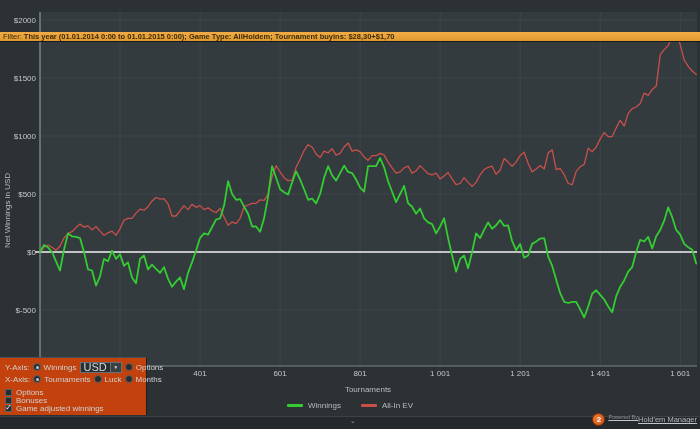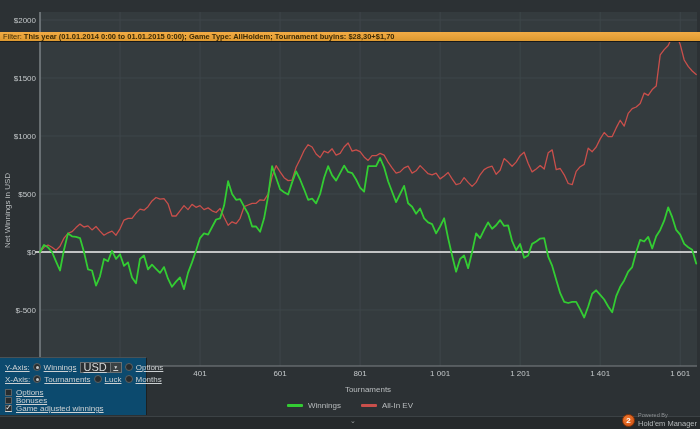--- a/index.html
+++ b/index.html
@@ -36,22 +36,22 @@
   .legend {
     position:absolute; left:0; top:400px; width:700px; height:10px; z-index:2;
     display:flex; justify-content:center; align-items:center; gap:20px;
   }
   .legend-item { display:flex; align-items:center; gap:5px; cursor:pointer; }
   .legend-swatch { width:16px; height:3px; border-radius:1px; background:#888; }
   .legend-label { font-size:8px; color:#b8bcbe; }
   
   .panel {
     position:absolute; left:0; top:357px; width:147px; height:58px; z-index:6;
-    background:#0c4a6e; border-right:1px solid #1c2021; border-top:1px solid #4a5256;
-    padding:3px 1px 0 5px; font-size:8px; color:#cdd1d3;text-decoration:underline;
+    background:#c2410c; border-right:1px solid #1c2021; border-top:1px solid #4a5256;
+    padding:3px 1px 0 5px; font-size:8px; color:#cdd1d3;
   }
   .row { display:flex; align-items:center; height:12px; gap:3px; white-space:nowrap; }
   .crow { display:flex; align-items:center; height:7px; margin-top:1px; gap:4px; white-space:nowrap; }
   .rlabel { width:30px; }
   .radio {
     width:8px; height:8px; border-radius:50%;
     background:#272c2e; border:1px solid #5b6265;
     display:inline-block; position:relative; cursor:pointer; flex:none;
   }
   .radio.selected::after {
@@ -87,21 +87,21 @@
     position:absolute; right:3px; top:413px; z-index:7;
     display:flex; align-items:center; gap:3px;
   }
   .hm-logo {
     width:13px; height:13px; border-radius:50%;
     background:radial-gradient(circle at 35% 35%, #f07a30, #cc4d12);
     color:#fff; font-size:8px; font-weight:bold;
     display:flex; align-items:center; justify-content:center;
     border:1px solid #8a3608;
   }
-  .ptext { display:flex; flex-direction:column; line-height:1; }
+  .ptext { display:flex; line-height:1;text-decoration:underline; }
   .pby { font-size:5.5px; color:#8e9294; }
   .pname { font-size:7.5px; color:#b4b8ba; margin-top:1px; }
 </style>
 </head>
 <body>
 
 <div class="screen">
 
   <div class="filter-bar">
     <span class="fl">Filter:</span>

